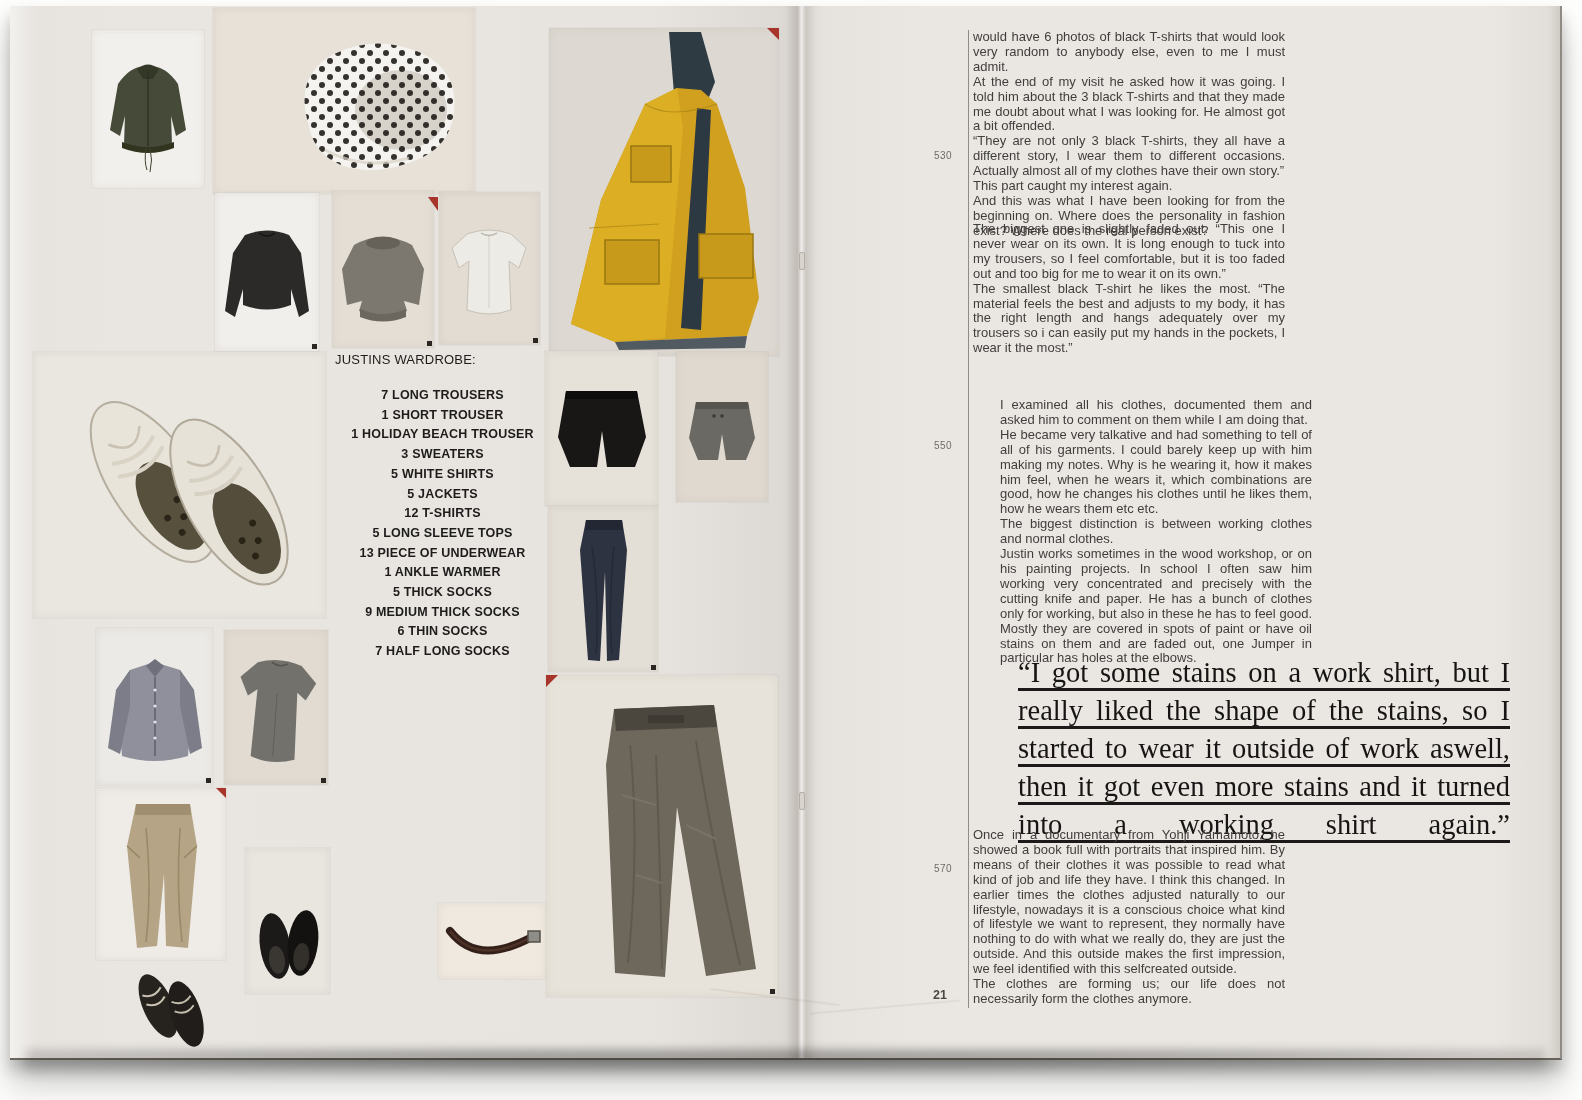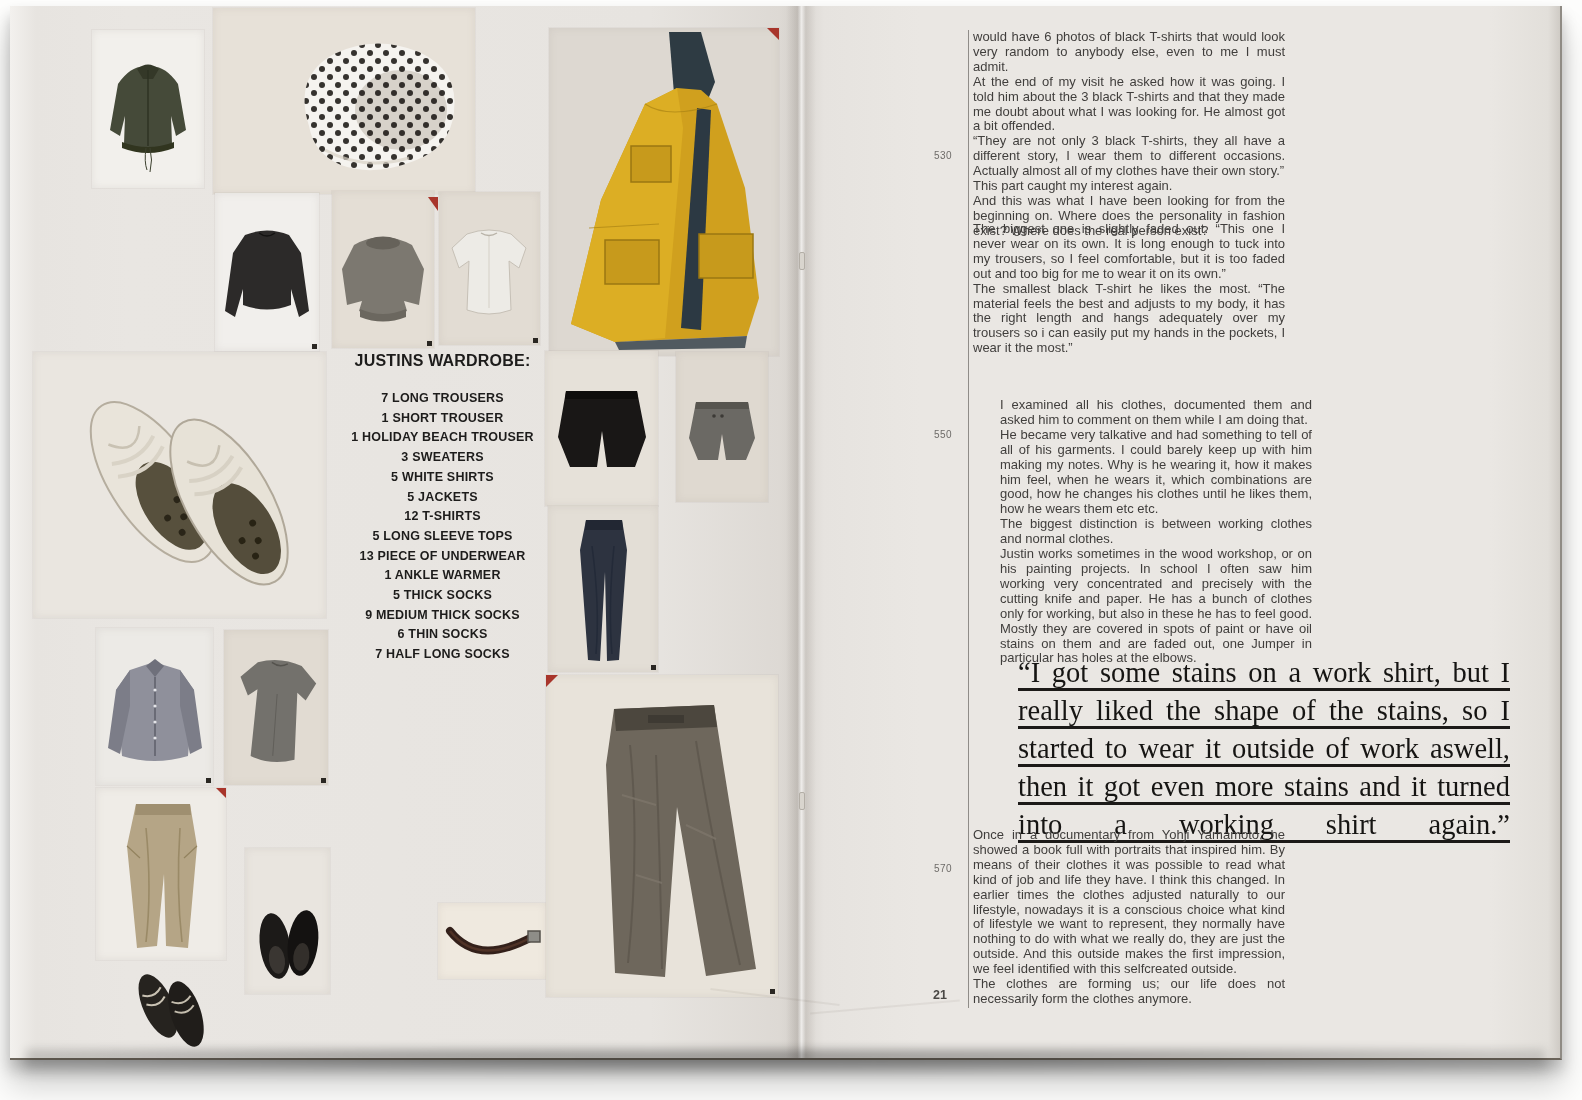--- a/index.html
+++ b/index.html
@@ -18,21 +18,21 @@
   .page-right{left:790px;width:760px;
     background:linear-gradient(90deg,#d8d4cf 0px,#e6e3df 24px,#eae7e3 120px,#eae7e3 690px,#e2dfda 748px,#cfcbc5 760px);}
   .gutter{position:absolute;left:776px;top:0;width:30px;height:1052px;pointer-events:none;
     background:linear-gradient(90deg,transparent,rgba(90,80,70,.16) 38%,rgba(255,255,255,.55) 52%,rgba(90,80,70,.12) 66%,transparent);}
   .staple{position:absolute;width:4px;height:16px;background:#d9d5ce;border:1px solid #b3aea6;border-radius:2px;left:789px;}
   .ph{position:absolute;background:#efece7;box-shadow:inset 0 0 8px rgba(110,100,85,.10), 0 0 0 1px rgba(120,110,95,.06);}
   .ph svg{position:absolute;inset:0;width:100%;height:100%;}
   .cornr{position:absolute;width:0;height:0;}
   .dotmark{position:absolute;width:5px;height:5px;background:#2a2722;}
   .wardrobe{position:absolute;left:325px;top:346px;width:215px;color:#1d1c1b;}
-  .wardrobe .wtitle{font-size:16px;font-weight:bold;letter-spacing:.2px;text-align:center;}
+  .wardrobe .wtitle{font-size:13px;font-weight:normal;letter-spacing:.2px;}
   .wardrobe .wlist{margin-top:19px;text-align:center;}
   .wardrobe .wlist div{font-size:12.5px;font-weight:bold;line-height:19.7px;letter-spacing:.2px;white-space:nowrap;}
   .rule{position:absolute;left:168px;top:24px;width:1px;height:978px;background:#8f8c88;}
   .mnum{position:absolute;width:44px;text-align:right;font-size:10px;color:#6e6b68;letter-spacing:.4px;}
   .pagenum{position:absolute;left:118px;top:982px;width:44px;text-align:center;font-size:12.5px;font-weight:bold;color:#4a4845;}
   .col{position:absolute;left:173px;width:312px;color:#403e3c;font-size:13px;line-height:14.9px;text-align:justify;}
   .col p{margin:0;}
   .pullquote{position:absolute;left:218px;top:648px;width:492px;
     font-family:"Liberation Serif", serif;font-size:28.5px;line-height:38px;font-weight:500;color:#161513;
     text-align:justify;text-align-last:justify;
@@ -267,21 +267,21 @@
       <div class="dotmark" style="right:3px;bottom:3px;"></div>
     </div>
 
   </div>
 
   <div class="page page-right">
 
     <div class="rule"></div>
 
     <div class="mnum" style="left:108px;top:144px;">530</div>
-    <div class="mnum" style="left:108px;top:423px;">550</div>
+    <div class="mnum" style="left:108px;top:434px;">550</div>
     <div class="mnum" style="left:108px;top:857px;">570</div>
     <div class="pagenum">21</div>
 
     <div class="col" style="top:24px;">
       <p>would have 6 photos of black T-shirts that would look very random to anybody else, even to me I must admit.</p>
       <p>At the end of my visit he asked how it was going. I told him about the 3 black T-shirts and that they made me doubt about what I was looking for. He almost got a bit offended.</p>
       <p>“They are not only 3 black T-shirts, they all have a different story, I wear them to different occasions. Actually almost all of my clothes have their own story.”</p>
       <p>This part caught my interest again.</p>
       <p>And this was what I have been looking for from the beginning on. Where does the personality in fashion exist? Where does the real person exist?</p>
     </div>

